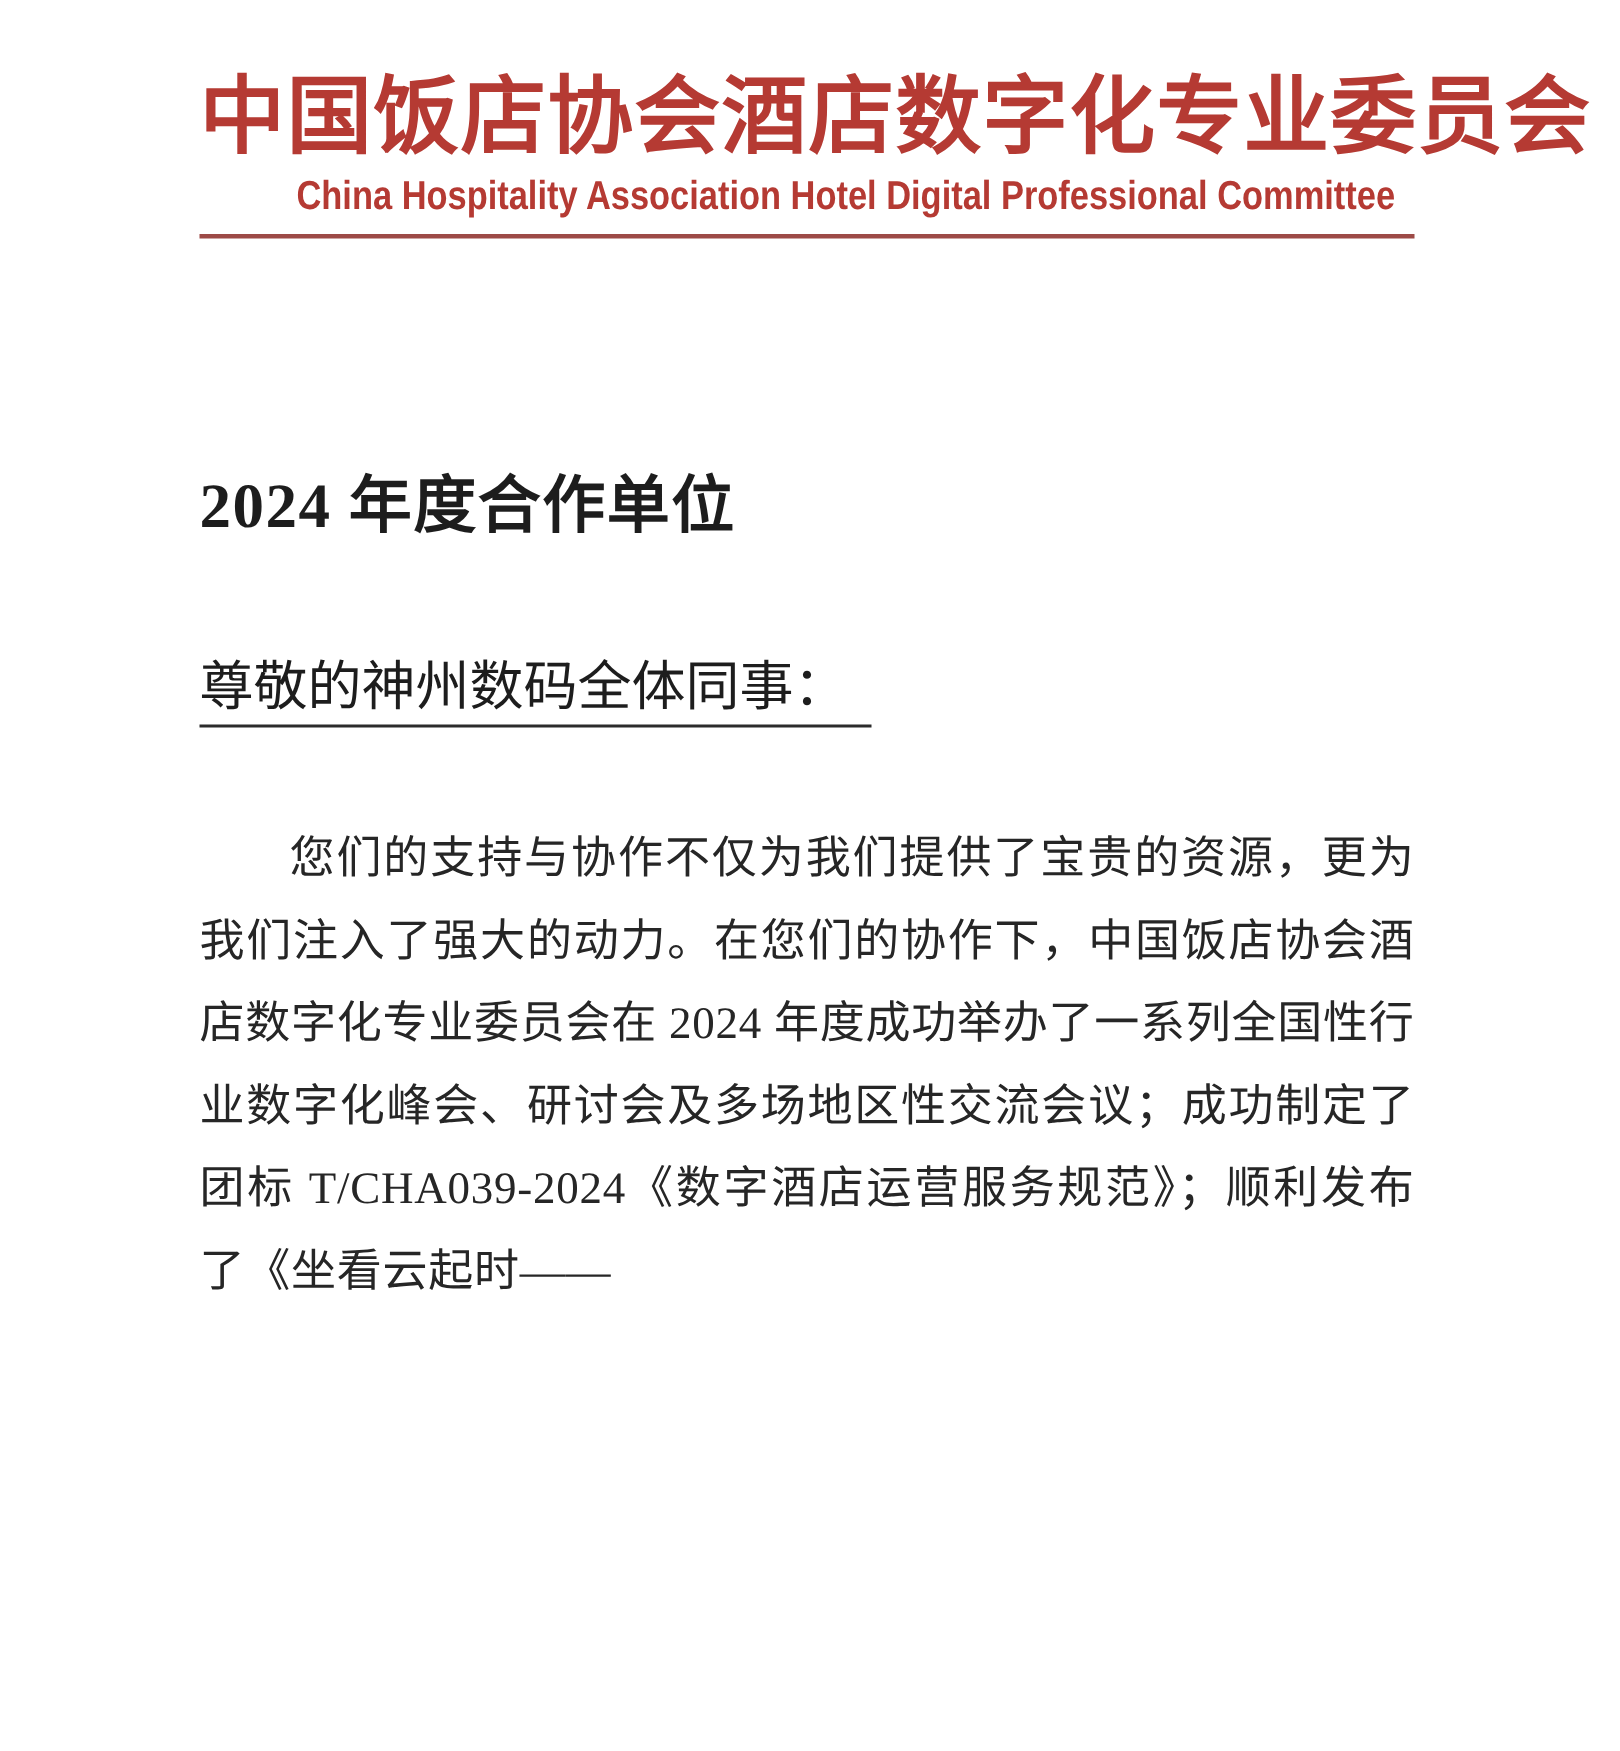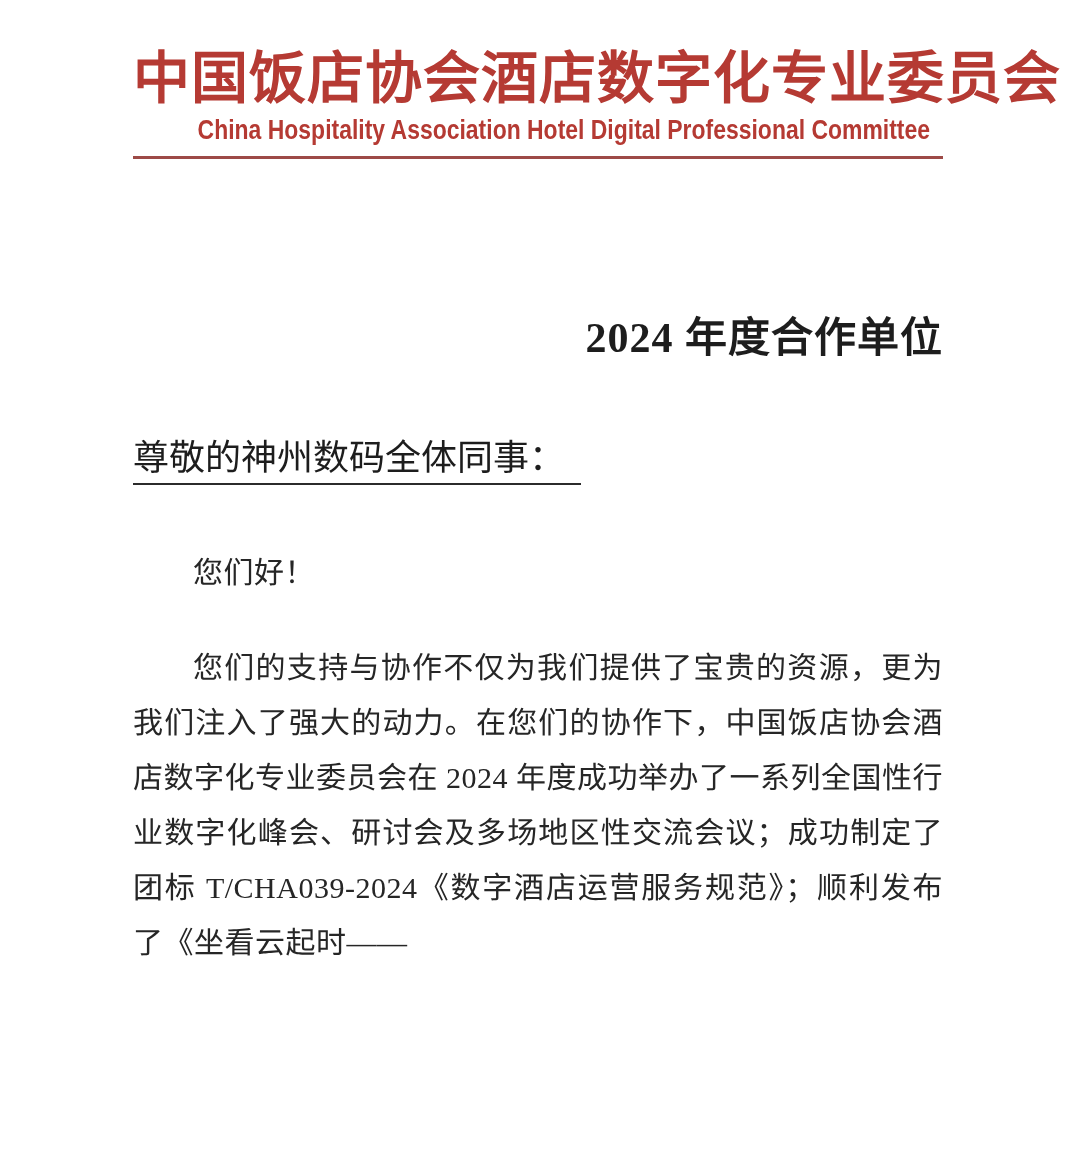--- a/index.html
+++ b/index.html
@@ -55,21 +55,21 @@
     transform-origin: 50% 50%;
   }
   .divider {
     margin-top: 10px;
     height: 0;
     border-top: 3px solid var(--divider);
   }
   
   .title-block {
     margin-top: 150px;
-    text-align: right;
+    text-align: left;
     color: var(--heading);
   }
   .title-line {
     font-family: "Liberation Serif", "DejaVu Serif", serif;
     font-weight: 700;
     font-size: 42px;
     line-height: 59px;
     letter-spacing: 1px;
   }
   
@@ -114,17 +114,16 @@
 
   <section class="title-block">
     <div class="title-line">2024 年度合作单位</div>
   </section>
 
   <div class="salutation-row">
     <span class="salutation">尊敬的神州数码全体同事：</span>
   </div>
 
   <div class="letter-body">
-    <p class="greeting">您们好！</p>
     <p class="para para-2">您们的支持与协作不仅为我们提供了宝贵的资源，更为我们注入了强大的动力。在您们的协作下，中国饭店协会酒店数字化专业委员会在 2024 年度成功举办了一系列全国性行业数字化峰会、研讨会及多场地区性交流会议；成功制定了团标 T/CHA039-2024《数字酒店运营服务规范》；顺利发布了《坐看云起时——</p>
   </div>
 
 </div>
 
 </body></html>

